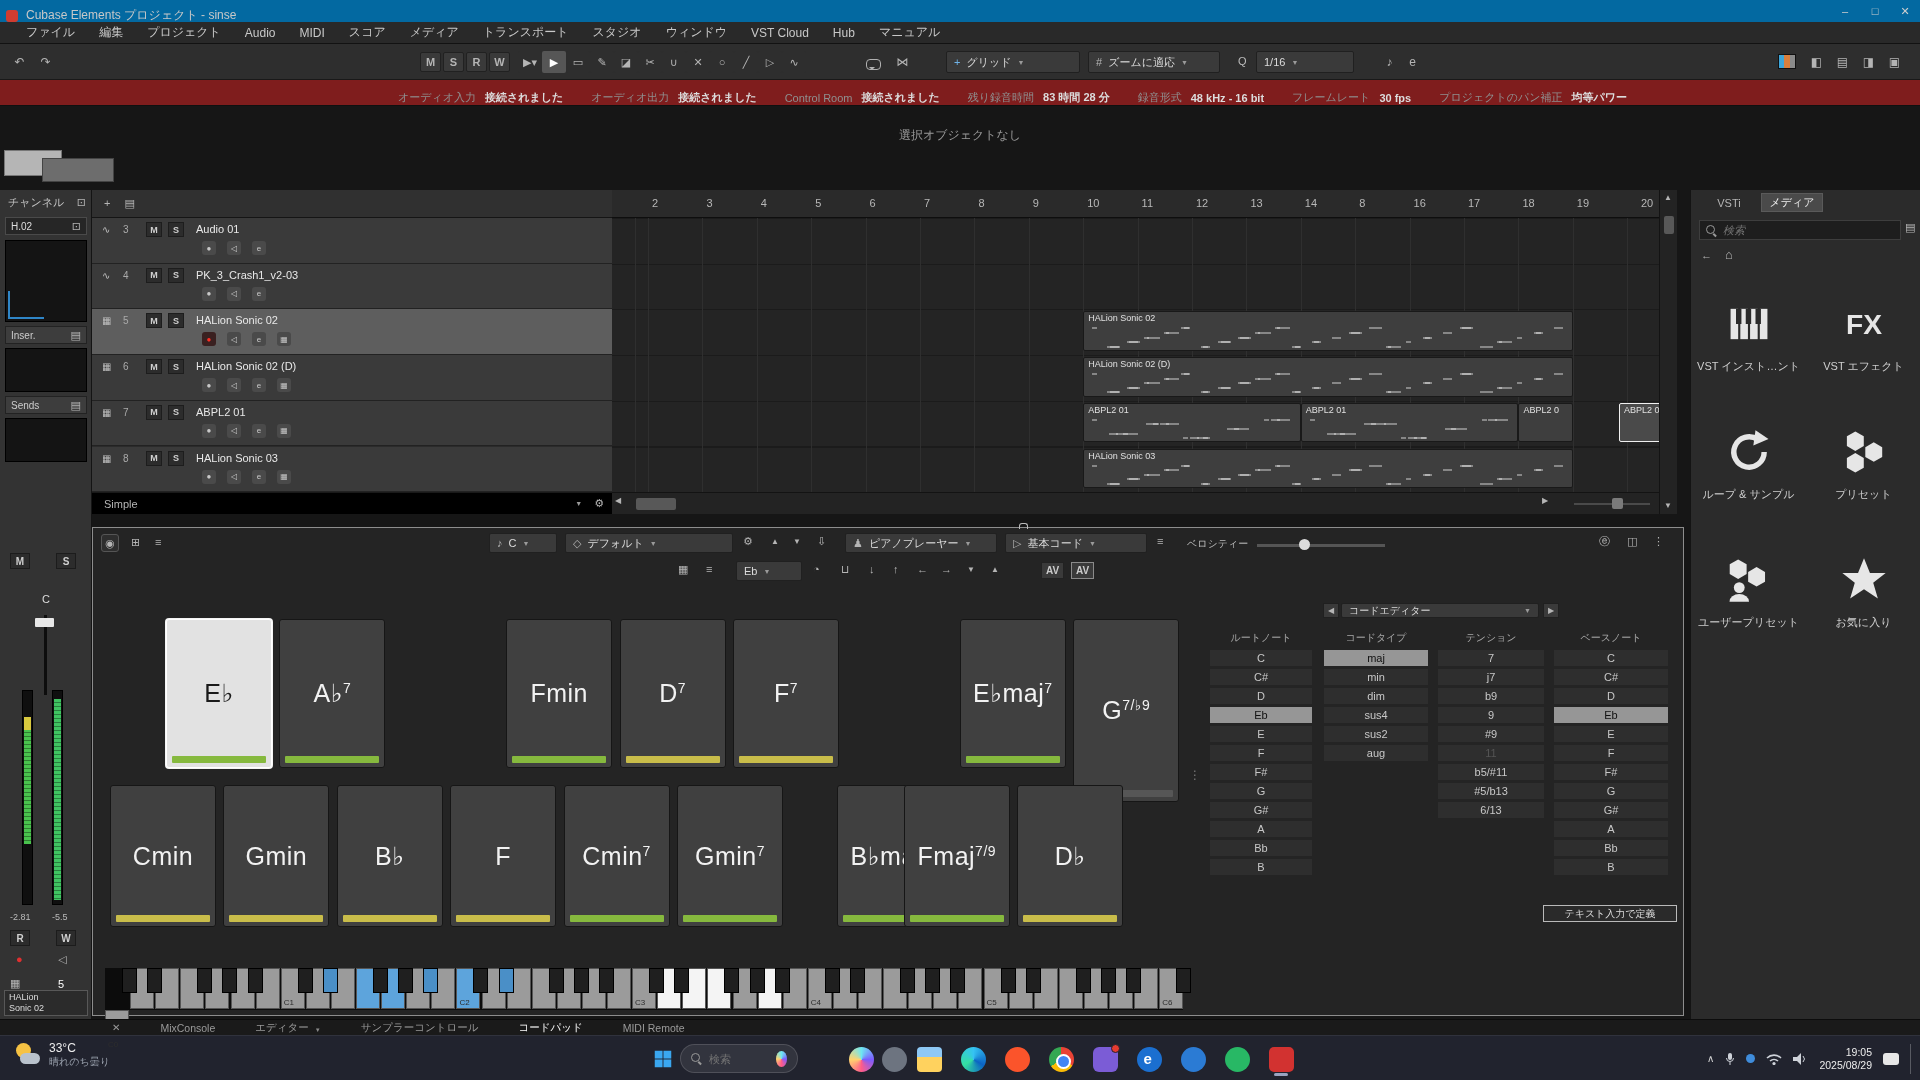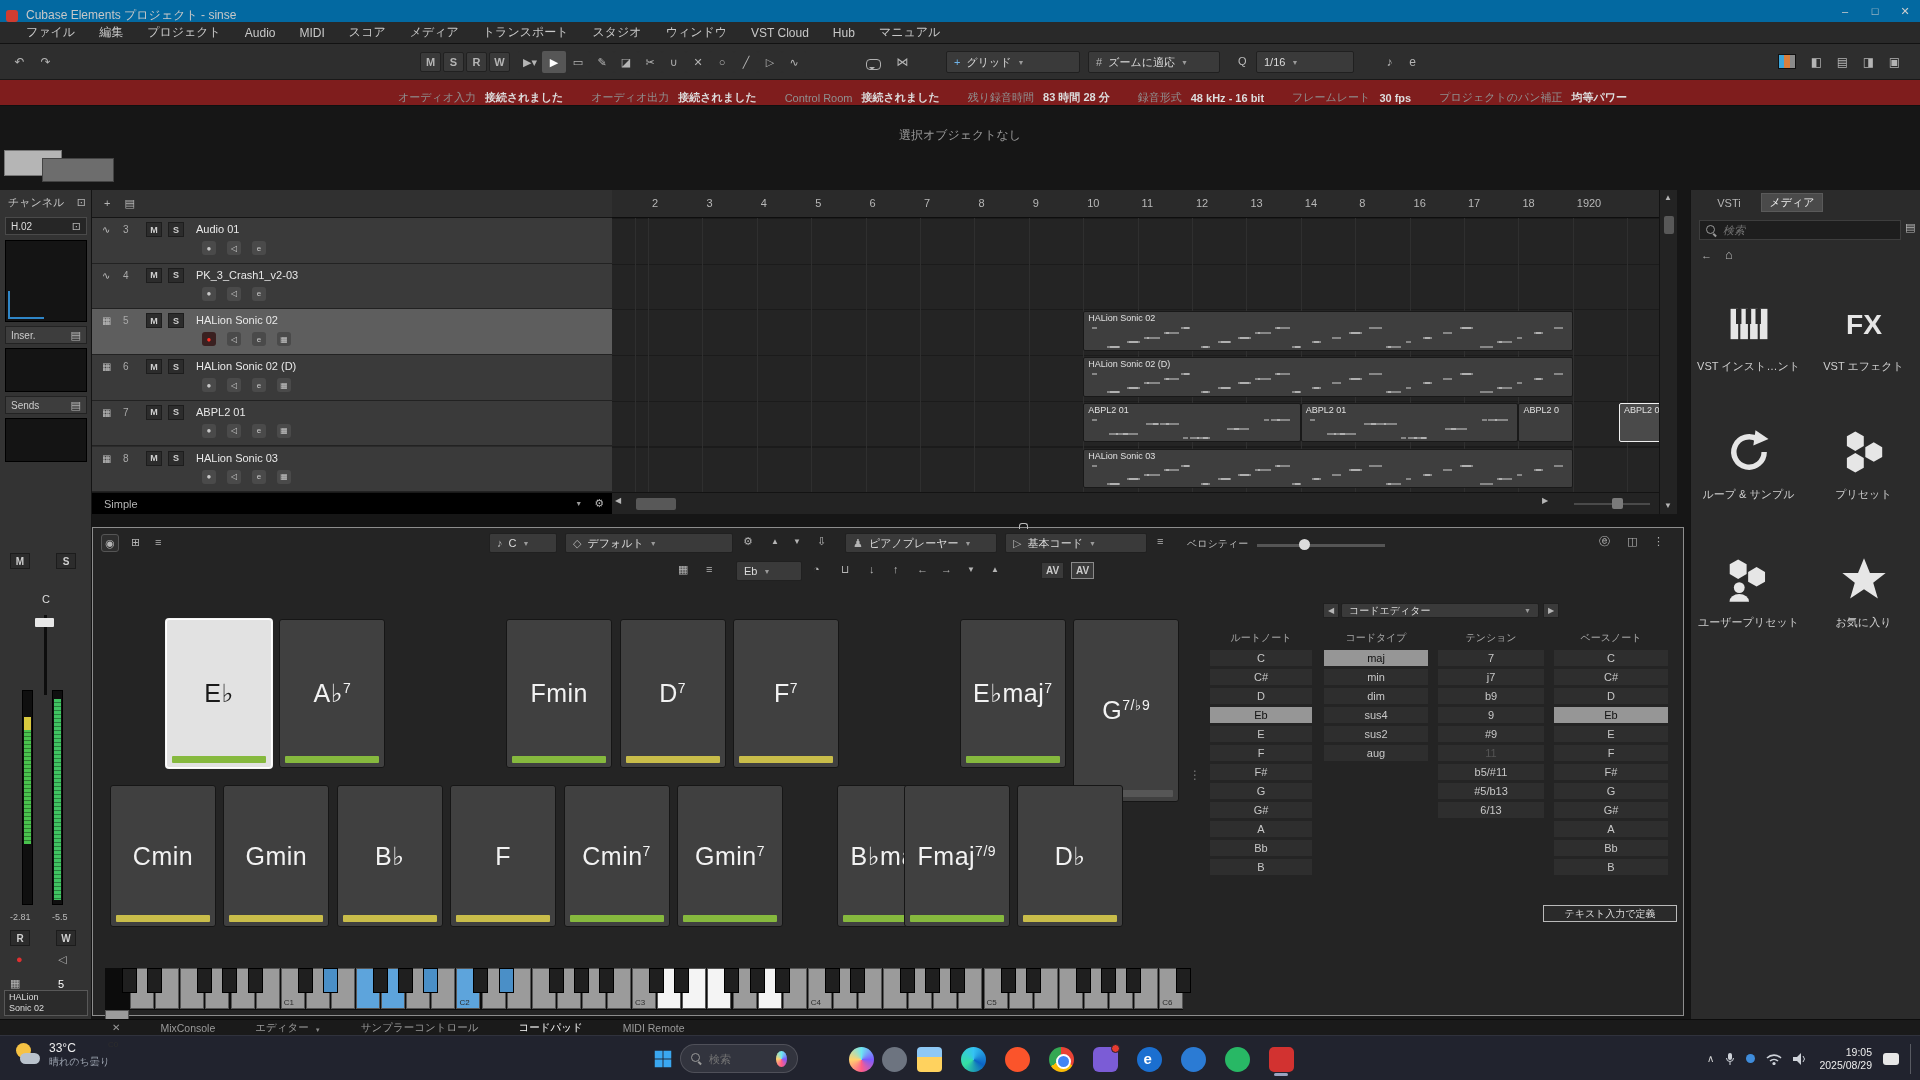--- a/index.html
+++ b/index.html
@@ -496,21 +496,21 @@
       <div class="rbar" style="left: 475.2px;">10</div>
       <div class="rbar" style="left: 529.6px;">11</div>
       <div class="rbar" style="left: 584px;">12</div>
       <div class="rbar" style="left: 638.4px;">13</div>
       <div class="rbar" style="left: 692.8px;">14</div>
       <div class="rbar" style="left: 747.2px;">8</div>
       <div class="rbar" style="left: 801.6px;">16</div>
       <div class="rbar" style="left: 856px;">17</div>
       <div class="rbar" style="left: 910.4px;">18</div>
       <div class="rbar" style="left: 964.8px;">19</div>
-      <div class="rbar" style="left: 977px;">20</div>
+      <div class="rbar" style="left: 1029px;">20</div>
     </div>
   <div id="content">
       <div class="clip" style="left: 471.2px; width: 489.6px; top: 93.4px; height: 39.7px;">
         <span class="cname">HALion Sonic 02</span>
         <div class="note" style="left: 8px; top: 15px; width: 5px;"></div>
         <div class="note" style="left: 45px; top: 28.8px; width: 9px;"></div>
         <div class="note" style="left: 82px; top: 19.6px; width: 13px;"></div>
         <div class="note" style="left: 119px; top: 33.4px; width: 5px;"></div>
         <div class="note" style="left: 156px; top: 24.2px; width: 9px;"></div>
         <div class="note" style="left: 193px; top: 15px; width: 13px;"></div>

